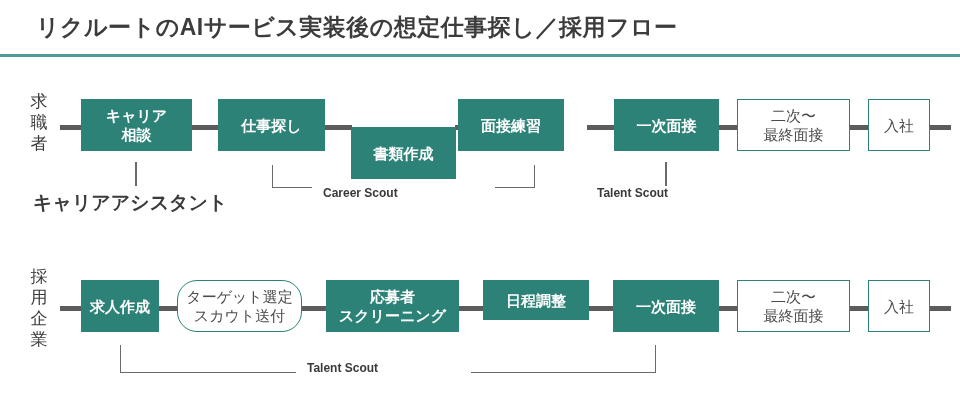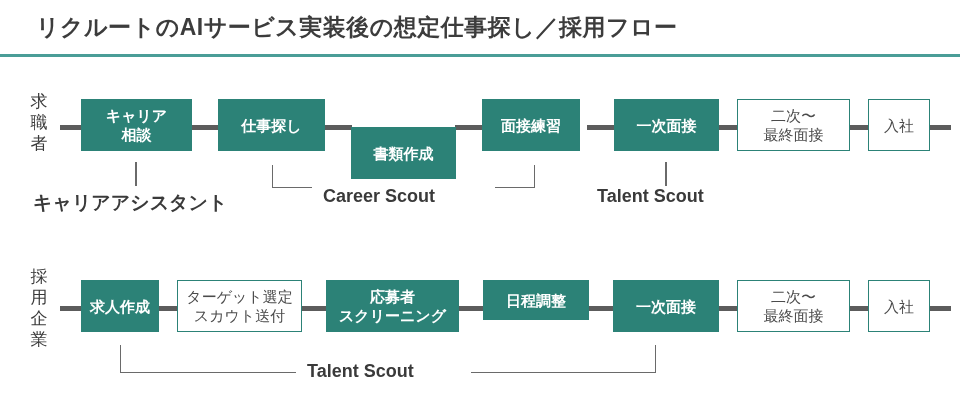--- a/index.html
+++ b/index.html
@@ -100,21 +100,21 @@
     border-left: 1.5px solid #6a6a6a;
     border-bottom: 1.5px solid #6a6a6a;
   }
   .bracket.corner-right {
     border-right: 1.5px solid #6a6a6a;
     border-bottom: 1.5px solid #6a6a6a;
   }
 
   .annot-label {
     position: absolute;
-    font-size: 18px;
+    font-size: 12px;
     font-weight: bold;
     color: #3a3a3a;
     white-space: nowrap;
   }
   .annot-label.jp { font-size: 19px; }
 </style>
 </head>
 <body>
 
 <div id="canvas">
@@ -134,21 +134,21 @@
   <div class="connector" style="left:455px; top:125px; width:28px;"></div>
   <div class="connector" style="left:587px; top:125px; width:28px;"></div>
   <div class="connector" style="left:718px; top:125px; width:20px;"></div>
   <div class="connector" style="left:849px; top:125px; width:20px;"></div>
   <div class="connector" style="left:929px; top:125px; width:22px;"></div>
 
   <div class="node filled" style="left:81px;  top:99px; width:111px; height:52px;">キャリア
 相談</div>
   <div class="node filled" style="left:218px; top:99px; width:107px; height:52px;">仕事探し</div>
   <div class="node filled" style="left:351px; top:99px; width:105px; height:52px;margin-top:28px;">書類作成</div>
-  <div class="node filled" style="left:482px; top:99px; width:98px; height:52px;">面接練習</div>
+  <div class="node filled" style="left:458px; top:99px; width:106px; height:52px;">面接練習</div>
   <div class="node filled" style="left:614px; top:99px; width:105px; height:52px;">一次面接</div>
   <div class="node outline" style="left:737px; top:99px; width:113px; height:52px;">二次〜
 最終面接</div>
   <div class="node outline" style="left:868px; top:99px; width:62px;  height:52px;">入社</div>
 
   <div class="tick" style="left:135px; top:162px; height:24px;"></div>
   <div class="annot-label jp" style="left:33px; top:190px;">キャリアアシスタント</div>
 
   <div class="bracket corner-left" style="left:272px; top:165px; width:40px; height:23px;"></div>
   <div class="annot-label" style="left:323px; top:186px;">Career Scout</div>
@@ -167,21 +167,21 @@
   <div class="connector" style="left:60px;  top:306px; width:22px;"></div>
   <div class="connector" style="left:158px; top:306px; width:20px;"></div>
   <div class="connector" style="left:301px; top:306px; width:26px;"></div>
   <div class="connector" style="left:458px; top:306px; width:26px;"></div>
   <div class="connector" style="left:588px; top:306px; width:26px;"></div>
   <div class="connector" style="left:718px; top:306px; width:20px;"></div>
   <div class="connector" style="left:849px; top:306px; width:20px;"></div>
   <div class="connector" style="left:929px; top:306px; width:22px;"></div>
 
   <div class="node filled" style="left:81px;  top:280px; width:78px;  height:52px;">求人作成</div>
-  <div class="node outline" style="left:177px; top:280px; width:125px; height:52px;">ターゲット選定
+  <div class="node outline" style="left:177px; top:280px; width:125px; height:52px;border-radius:20px;">ターゲット選定
 スカウト送付</div>
   <div class="node filled" style="left:326px; top:280px; width:133px; height:52px;">応募者
 スクリーニング</div>
   <div class="node filled" style="left:483px; top:280px; width:106px; height:40px;">日程調整</div>
   <div class="node filled" style="left:613px; top:280px; width:106px; height:52px;">一次面接</div>
   <div class="node outline" style="left:737px; top:280px; width:113px; height:52px;">二次〜
 最終面接</div>
   <div class="node outline" style="left:868px; top:280px; width:62px;  height:52px;">入社</div>
 
   <div class="bracket corner-left" style="left:120px; top:345px; width:176px; height:28px;"></div>

